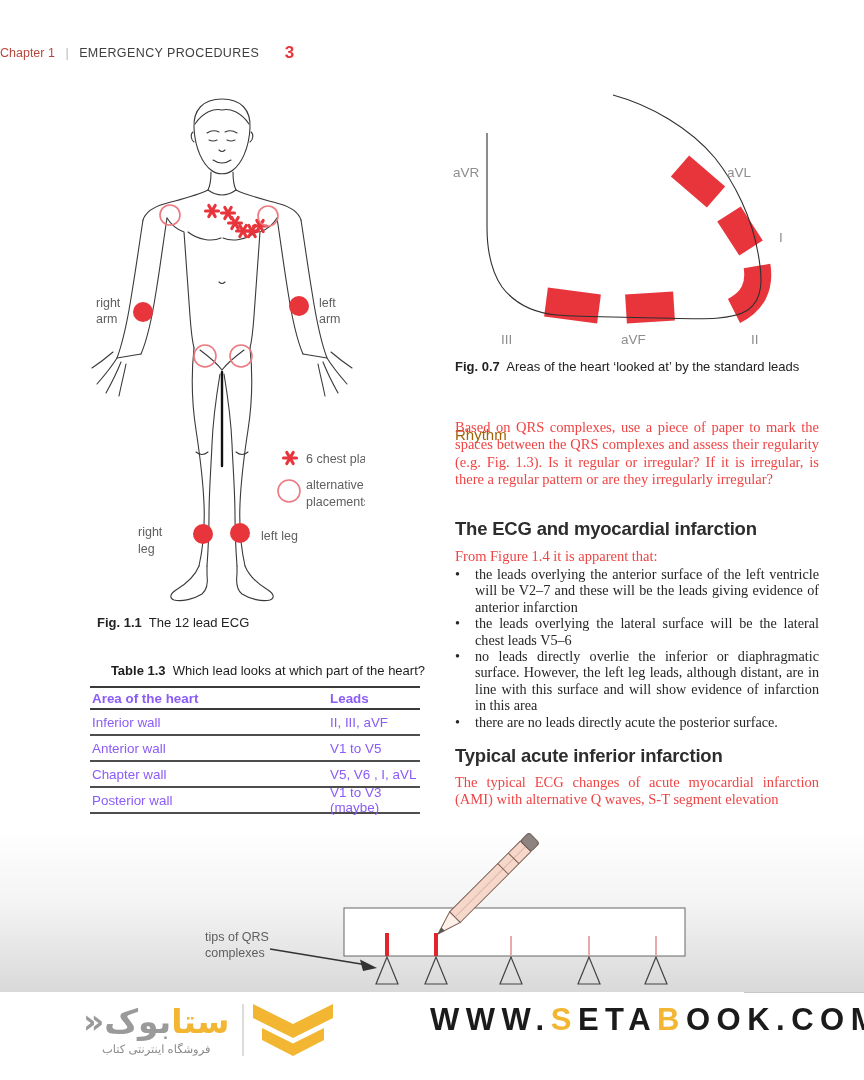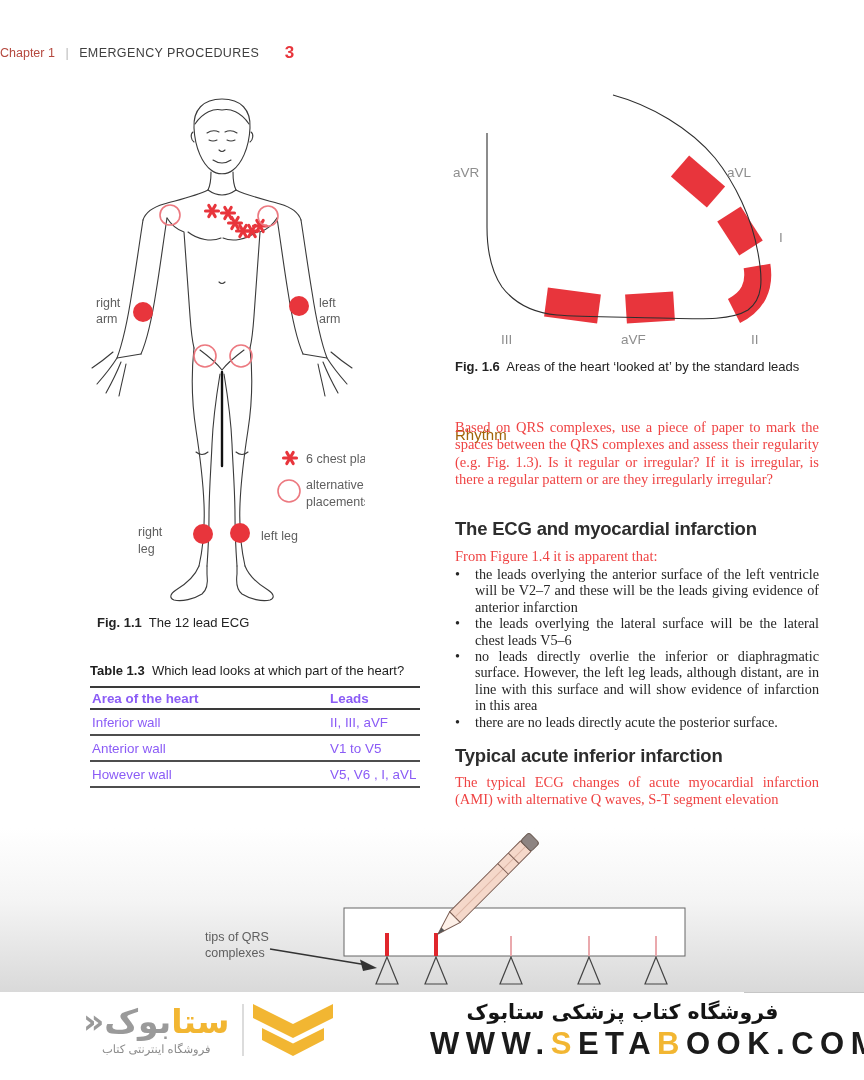--- a/index.html
+++ b/index.html
@@ -12,21 +12,21 @@
   .hdr .chap{color:#b5493f;}
   .hdr .div{color:#b9b9b9;margin:0 7px;}
   .hdr .ttl{letter-spacing:.4px;color:#3f3f3f;}
   .hdr .pnum{color:#e8353c;font-weight:bold;font-size:17px;margin-left:22px;position:relative;top:1px;}
 
   
   .cap{font-size:13px;color:#232323;}
   .cap b{font-weight:bold;}
 
   
-  .tbl-title{position:absolute;left:90px;top:663px;width:335px;font-size:13px;color:#1d1d1d;}
+  .tbl-title{position:absolute;left:90px;top:663px;width:335px;font-size:13px;color:#1d1d1d;text-align:right;}
   .tbl{position:absolute;left:90px;top:686px;width:330px;font-size:13.4px;color:#8b5cf6;}
   .trow{display:flex;align-items:center;height:24px;border-bottom:2px solid #4d4d4d;}
   .trow.head{height:20px;border-top:2.5px solid #3a3a3a;border-bottom:2.5px solid #3a3a3a;font-weight:bold;}
   .trow .c1{width:238px;padding-left:2px;}
   .trow .c2{flex:1;}
 
   
   .rcol{position:absolute;left:455px;width:364px;}
   .serif{font-family:"Liberation Serif",serif;font-size:14.5px;line-height:17.4px;
          color:#ef4444;text-align:justify;}
@@ -196,22 +196,26 @@
     </div>
     <div class="trow">
       <div class="c1">Inferior wall</div>
       <div class="c2">II, III, aVF</div>
     </div>
     <div class="trow">
       <div class="c1">Anterior wall</div>
       <div class="c2">V1 to V5</div>
     </div>
     <div class="trow">
-      <div class="c1">However wall</div>
+      <div class="c1">Chapter wall</div>
       <div class="c2">V5, V6 , I, aVL</div>
+    </div>
+    <div class="trow">
+      <div class="c1">Posterior wall</div>
+      <div class="c2">V1 to V3 (maybe)</div>
     </div>
   </div>
 
   <svg class="abs" style="left:448px;top:88px;" width="370" height="262" viewBox="448 88 370 262">
     <g>
       <path d="M 680 166 L 716 197" stroke="#e8353c" stroke-width="28" fill="none"></path>
       <path d="M 729 214 L 751 248" stroke="#e8353c" stroke-width="28" fill="none"></path>
       <path d="M 757 266 Q 762 297 734 311" stroke="#e8353c" stroke-width="27" fill="none"></path>
       <path d="M 626 309 L 674 306" stroke="#e8353c" stroke-width="29" fill="none"></path>
       <path d="M 546 302 L 599 309" stroke="#e8353c" stroke-width="29" fill="none"></path>
@@ -219,21 +223,21 @@
     <path d="M 613 95 C 650 105 690 128 715 158 C 735 183 752 218 758 253 C 763 280 763 299 748 310 C 730 321 700 319 660 318 C 620 317 580 317 557 315 C 535 313 515 304 502 287 C 491 271 487 249 487 227 L 487 133" fill="none" stroke="#2f2f2f" stroke-width="1.1"></path>
     <text class="leadlabel" x="453" y="177">aVR</text>
     <text class="leadlabel" x="727" y="177">aVL</text>
     <text class="leadlabel" x="779" y="242">I</text>
     <text class="leadlabel" x="501" y="344">III</text>
     <text class="leadlabel" x="621" y="344">aVF</text>
     <text class="leadlabel" x="751" y="344">II</text>
   </svg>
 
   <div class="rcol cap" style="top:359px;">
-    <b>Fig. 1.6</b>&nbsp;
+    <b>Fig. 0.7</b>&nbsp;
     <span>Areas of the heart ‘looked at’ by the standard leads</span>
   </div>
 
   <div class="rcol h-small" style="top:399px;">Rhythm</div>
   <div class="rcol serif" style="top:419px;">Based on QRS complexes, use a piece of paper to mark the spaces between the QRS complexes and assess their regularity (e.g. Fig. 1.3). Is it regular or irregular? If it is irregular, is there a regular pattern or are they irregularly irregular?</div>
 
   <div class="rcol h-big" style="top:518px;">The ECG and myocardial infarction</div>
   <div class="rcol serif" style="top:548px;">From Figure 1.4 it is apparent that:</div>
   <div class="rcol bullets" style="top:566px;">
     <div class="bullet">
@@ -301,18 +305,17 @@
         <div class="wordmark"><span class="wm-y">ستا</span><span class="wm-g">بوک</span><span class="wm-g">«</span></div>
         <div class="logo-sub">فروشگاه اینترنتی کتاب</div>
       </div>
       <div class="logo-divider"></div>
       <svg width="80" height="52" viewBox="0 0 80 52">
         <polygon points="0,0 40,20 80,0 80,14 40,34 0,14" fill="#f2b632"></polygon>
         <polygon points="9,24 40,39.5 71,24 71,36 40,52 9,36" fill="#f2b632"></polygon>
       </svg>
     </div>
     <div class="ftr-right">
-      <div class="fa-store">فروشگاه کتاب پزشکی ستابوک</div>
       <div class="url"><span>WWW.</span><span class="yl">S</span><span>ETA</span><span class="yl">B</span><span>OOK.COM</span></div>
     </div>
   </div>
 
 </div>
 
 </body></html>

